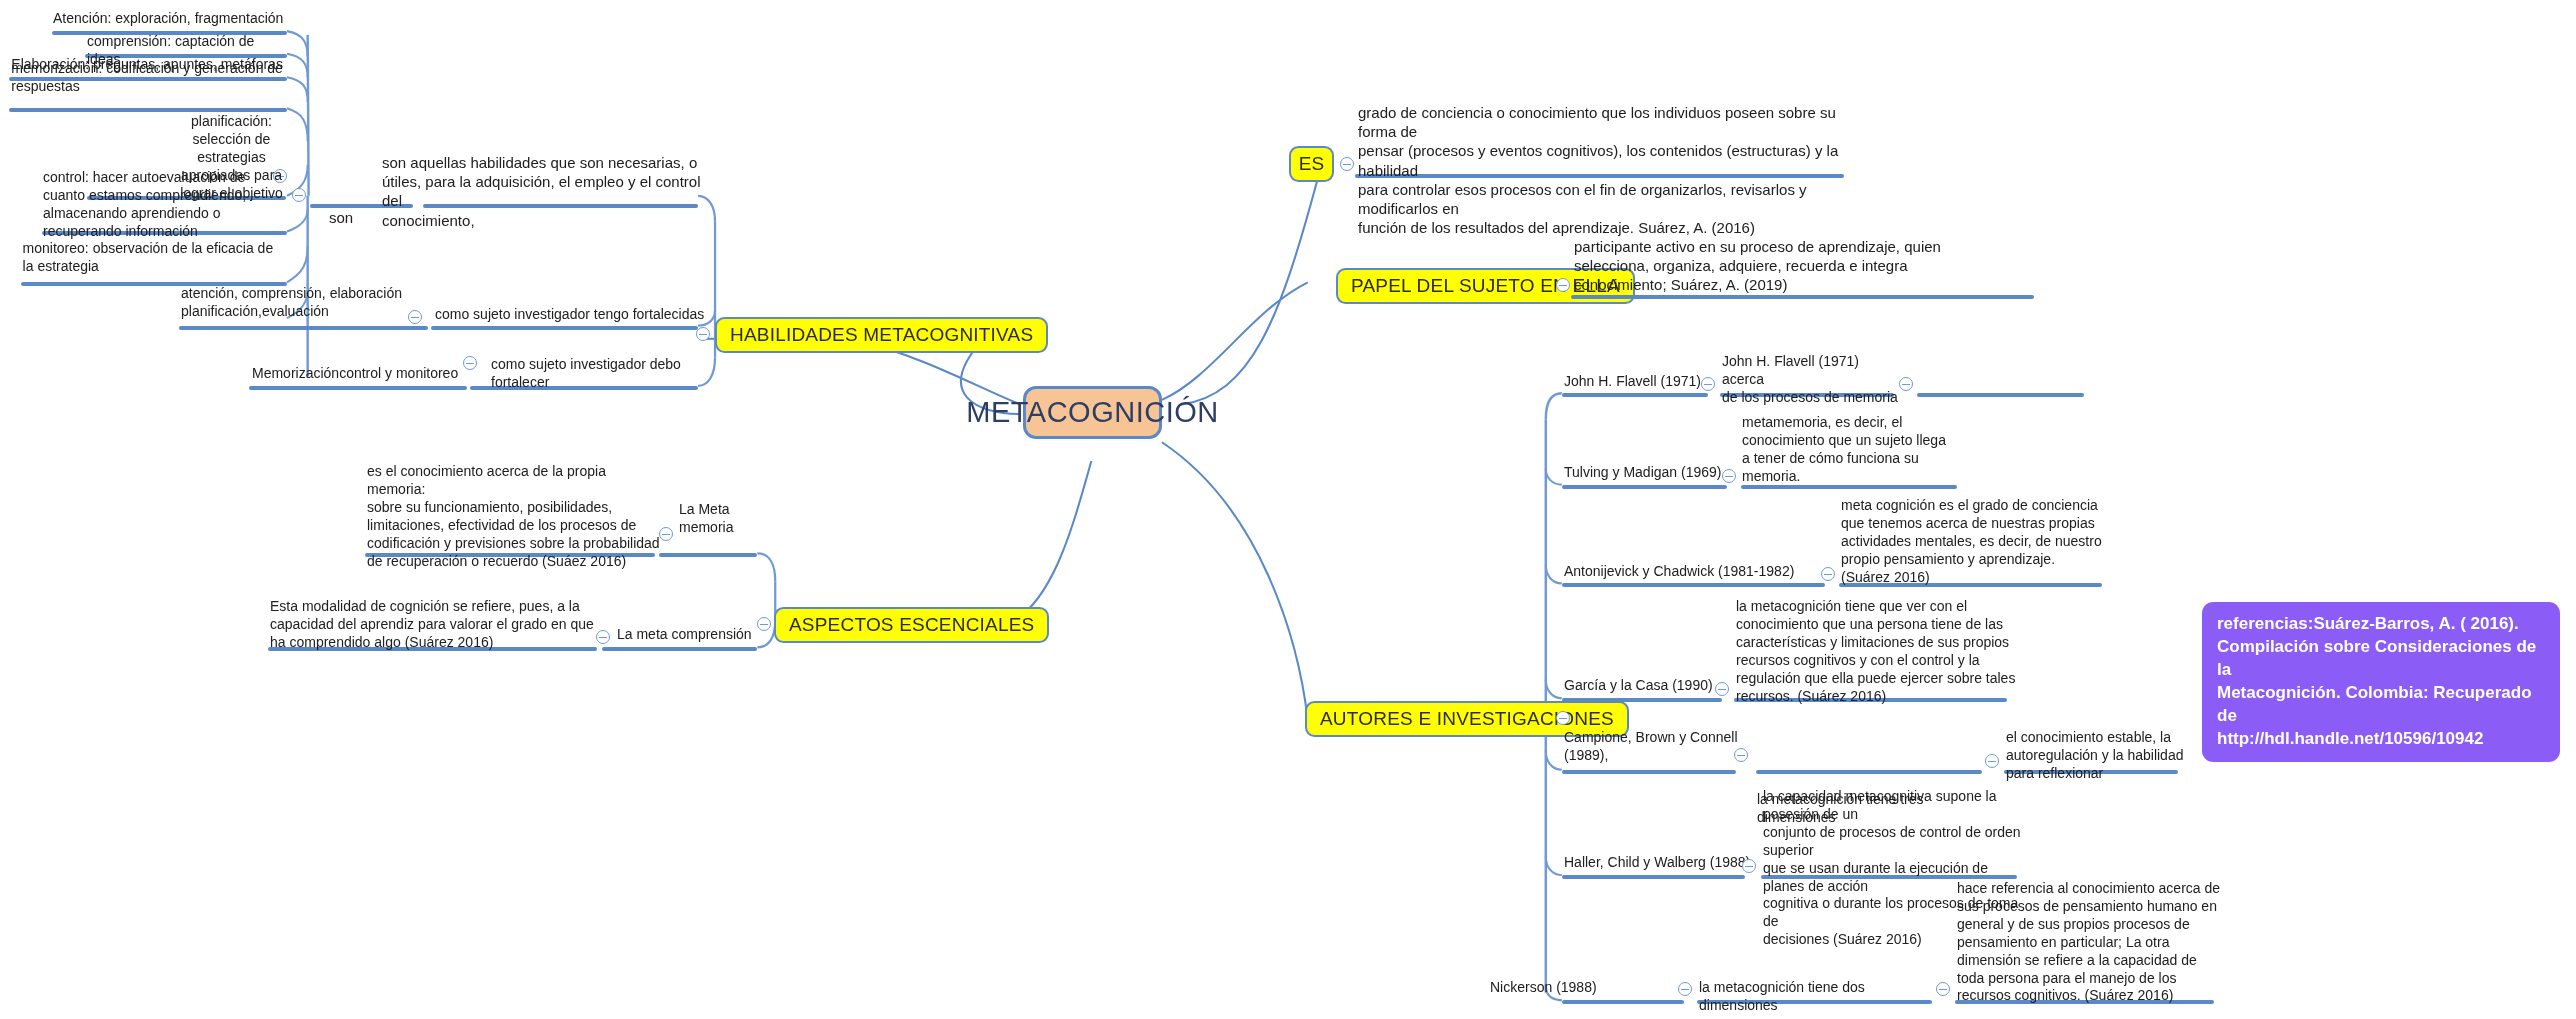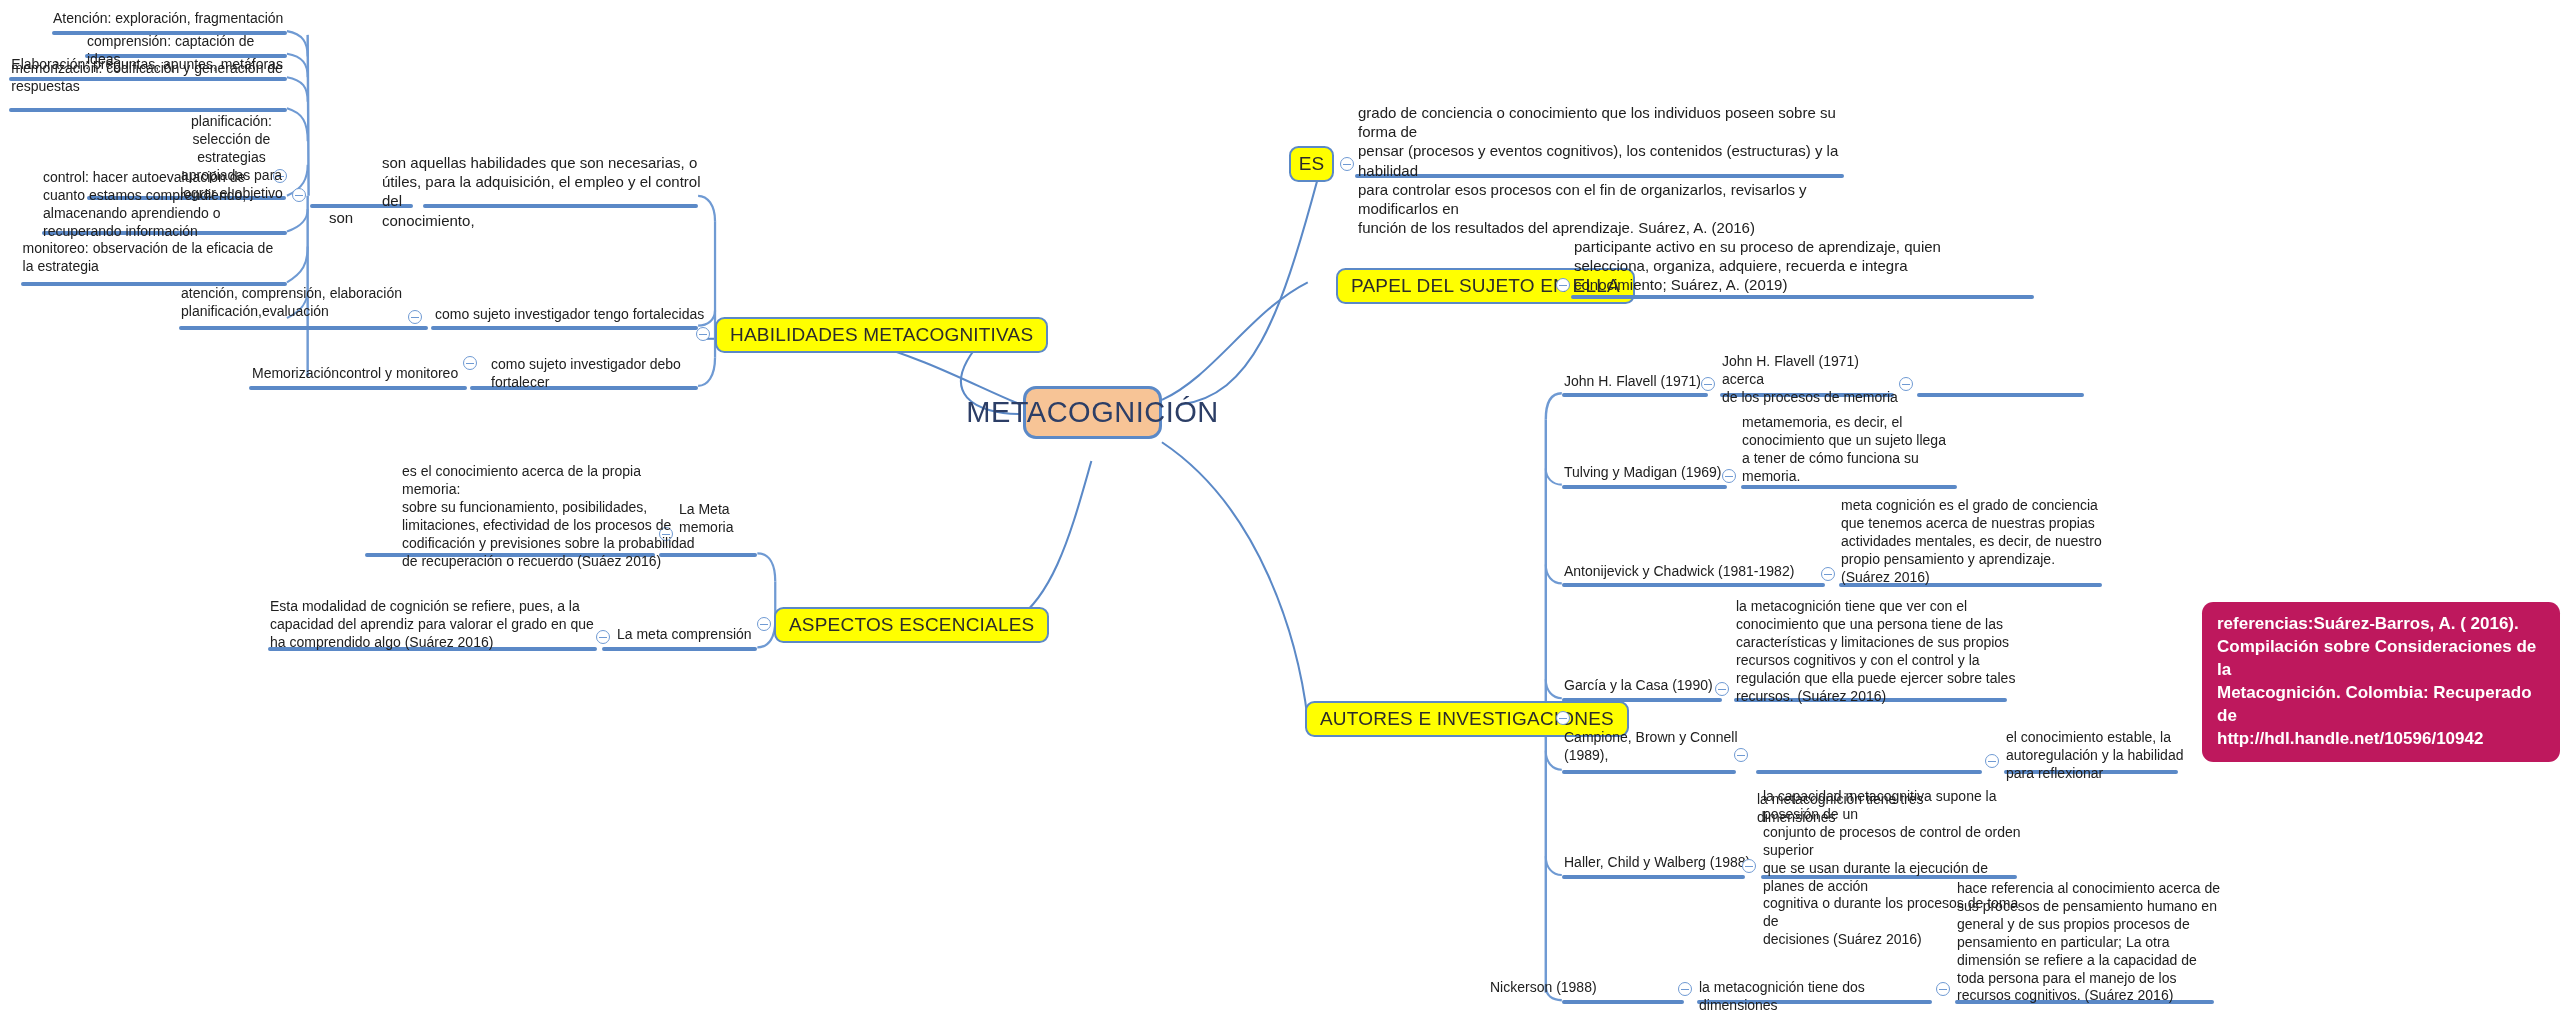--- a/index.html
+++ b/index.html
@@ -46,21 +46,21 @@
   }
 
   #central{
     background:#f7c496;border:3.8px solid #5b89c7;border-radius:13px;
     font-size:29px;color:#2c3e66;letter-spacing:0.5px;
     display:flex;align-items:center;justify-content:center;
   }
 
   #refbox{
     position:absolute;box-sizing:border-box;
-    background:#be185d;color:#ffffff;border-radius:11.3px;
+    background:#8b5cf6;color:#ffffff;border-radius:11.3px;
     font-size:17px;font-weight:bold;line-height:1.35;
     padding:11.3px 15px;white-space:pre-line;
   }
 </style>
 </head>
 <body>
 
 <div id="canvas">
 
   <svg class="links" viewBox="0 0 2738 1084">
@@ -217,21 +217,21 @@
 
   <div class="bar" style="left:249px;top:386px;width:218px;"></div>
   <div class="node txt sm" style="left:252px;top:365px;width:221px;">Memorizacióncontrol y monitoreo</div>
 
   <div class="bar" style="left:659px;top:553px;width:98px;"></div>
   <div class="node txt sm" style="left:679px;top:501px;width:85px;">La Meta
 memoria</div>
   <div class="knob" style="left:659px;top:527px;"></div>
 
   <div class="bar" style="left:365px;top:553px;width:290px;"></div>
-  <div class="node txt sm" style="left:367px;top:463px;width:301px;margin-left:35px;">es el conocimiento acerca de la propia memoria:
+  <div class="node txt sm" style="left:367px;top:463px;width:301px;">es el conocimiento acerca de la propia memoria:
 sobre su funcionamiento, posibilidades,
 limitaciones, efectividad de los procesos de
 codificación y previsiones sobre la probabilidad
 de recuperación o recuerdo (Suáez 2016)</div>
 
   <div class="bar" style="left:602px;top:647px;width:155px;"></div>
   <div class="node txt sm" style="left:617px;top:626px;width:155px;">La meta comprensión</div>
   <div class="knob" style="left:596px;top:630px;"></div>
 
   <div class="bar" style="left:268px;top:647px;width:329px;"></div>

